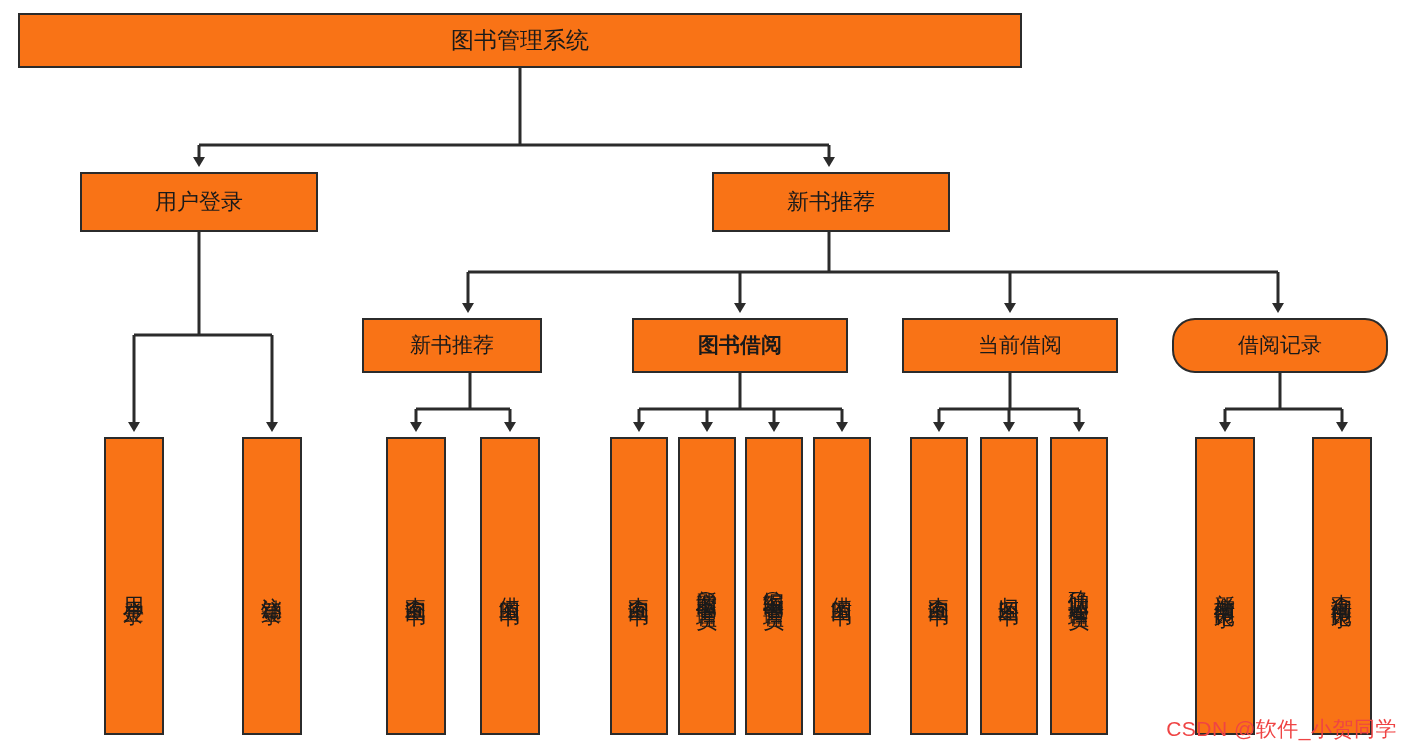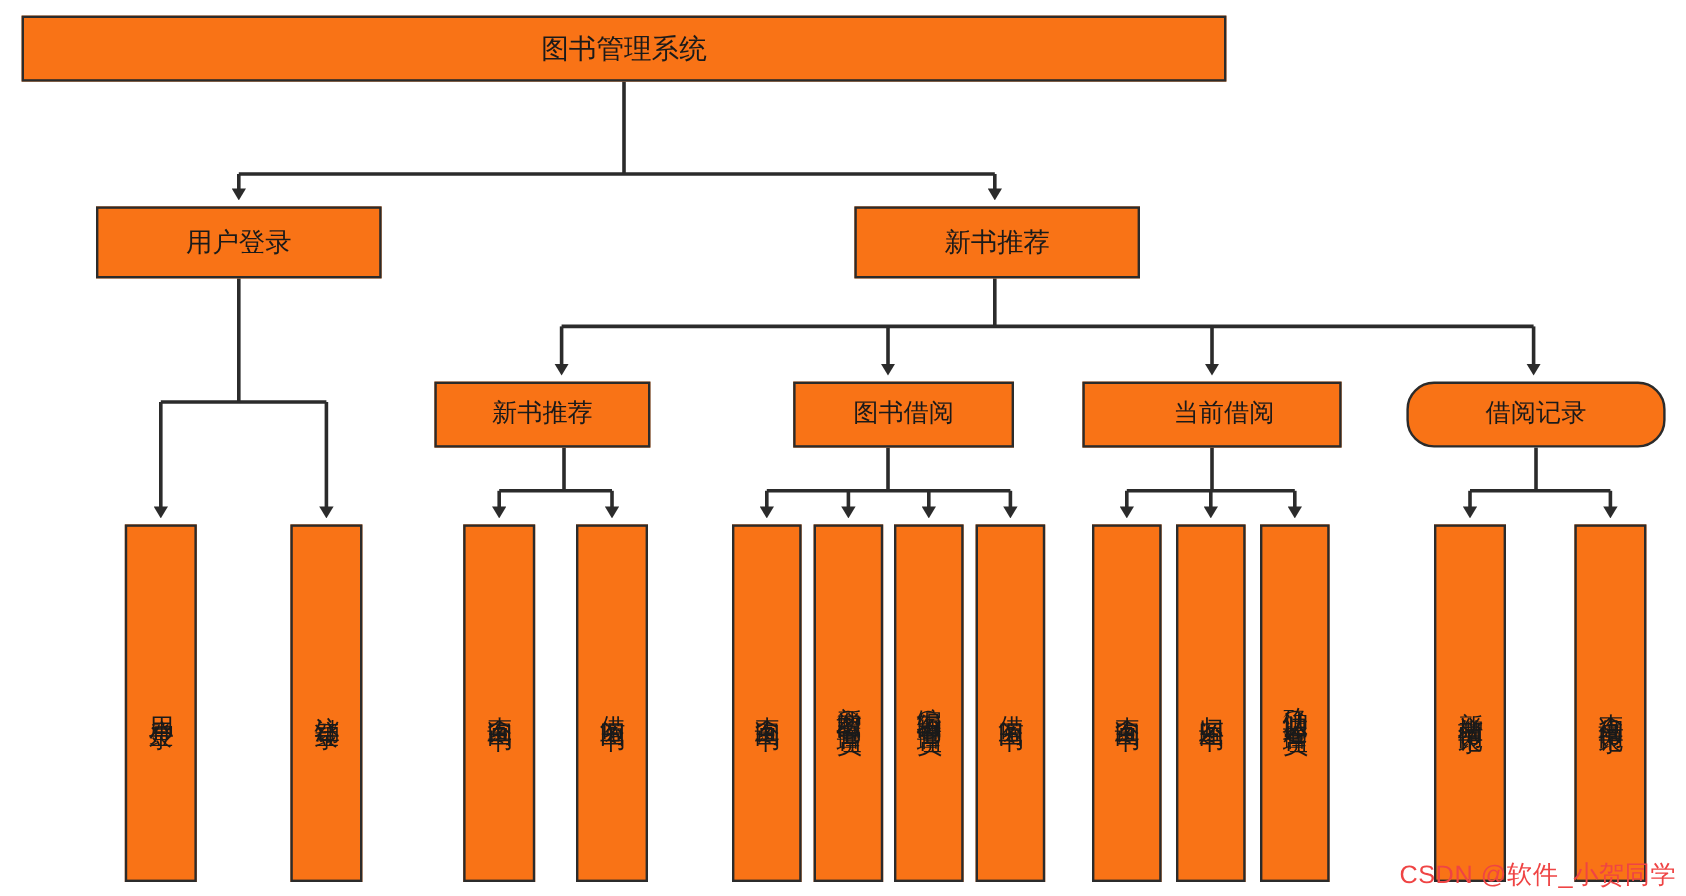--- a/index.html
+++ b/index.html
@@ -128,21 +128,21 @@
   <div class="node node-l1" style="left:80px; top:172px; width:238px; height:60px;">
     <span class="node-label">用户登录</span>
   </div>
   <div class="node node-l1" style="left:712px; top:172px; width:238px; height:60px;">
     <span class="node-label">新书推荐</span>
   </div>
 
   <div class="node node-l2" style="left:362px; top:318px; width:180px; height:55px;justify-content:center;">
     <span class="node-label">新书推荐</span>
   </div>
-  <div class="node node-l2" style="left:661px; top:318px; width:184px; height:55px;">
+  <div class="node node-l2" style="left:632px; top:318px; width:216px; height:55px;font-weight:bold;">
     <span class="node-label">图书借阅</span>
   </div>
   <div class="node node-l2" style="left:902px; top:318px; width:216px; height:55px;padding-left:20px;">
     <span class="node-label">当前借阅</span>
   </div>
   <div class="node node-l2" style="left:1172px; top:318px; width:216px; height:55px;border-radius:23px;">
     <span class="node-label">借阅记录</span>
   </div>
 
   <div class="node node-leaf" style="left:104px; top:437px; width:60px; height:298px;">

